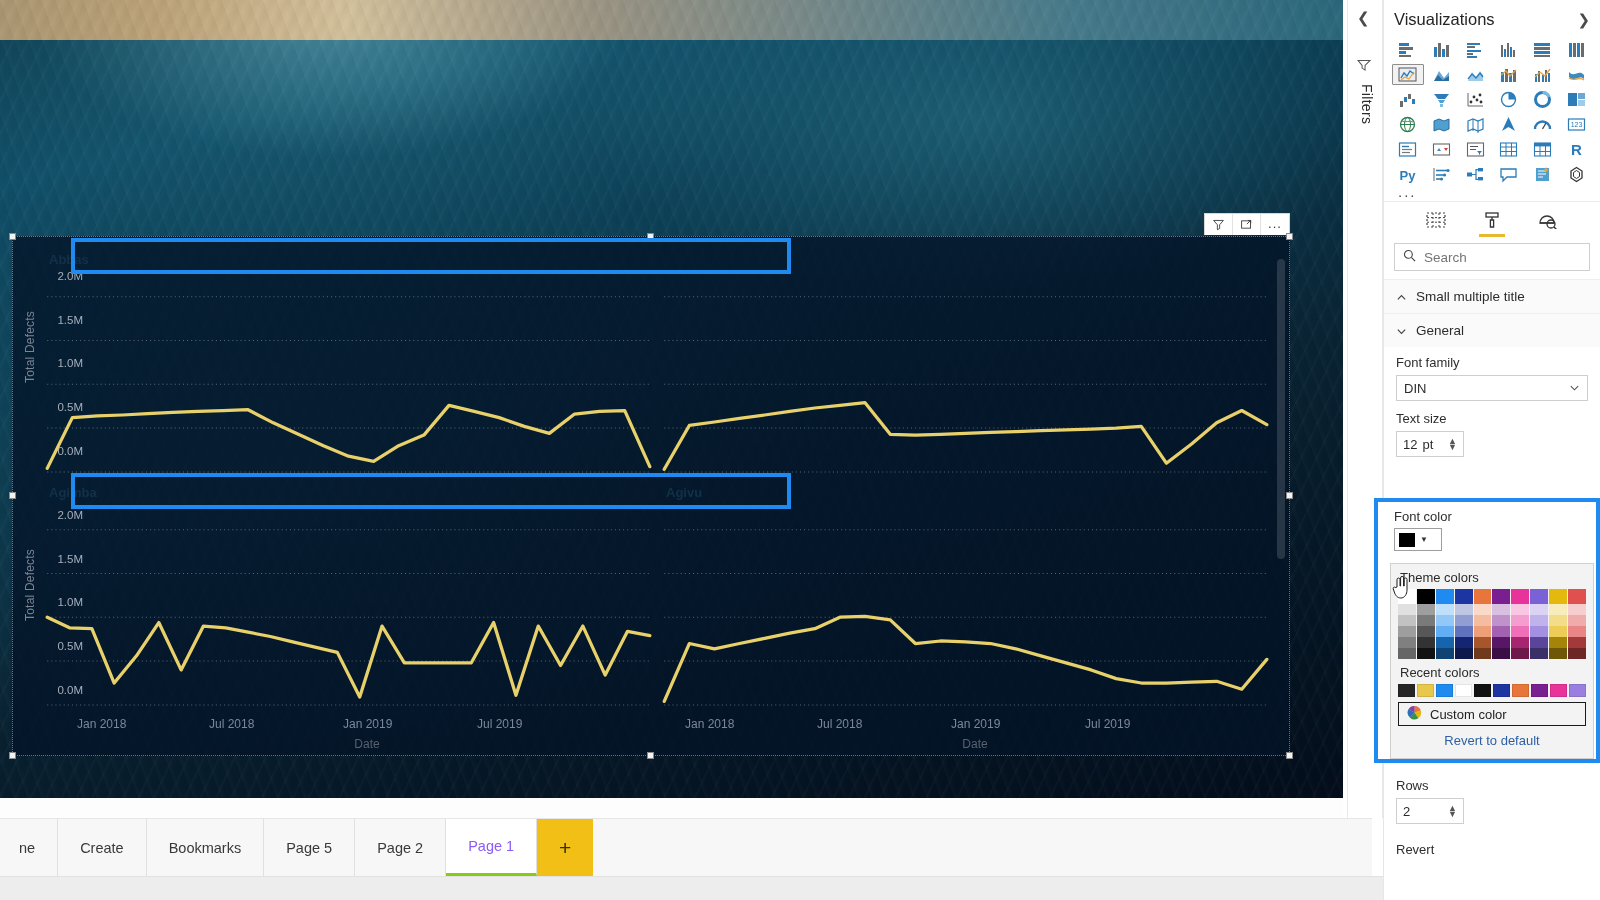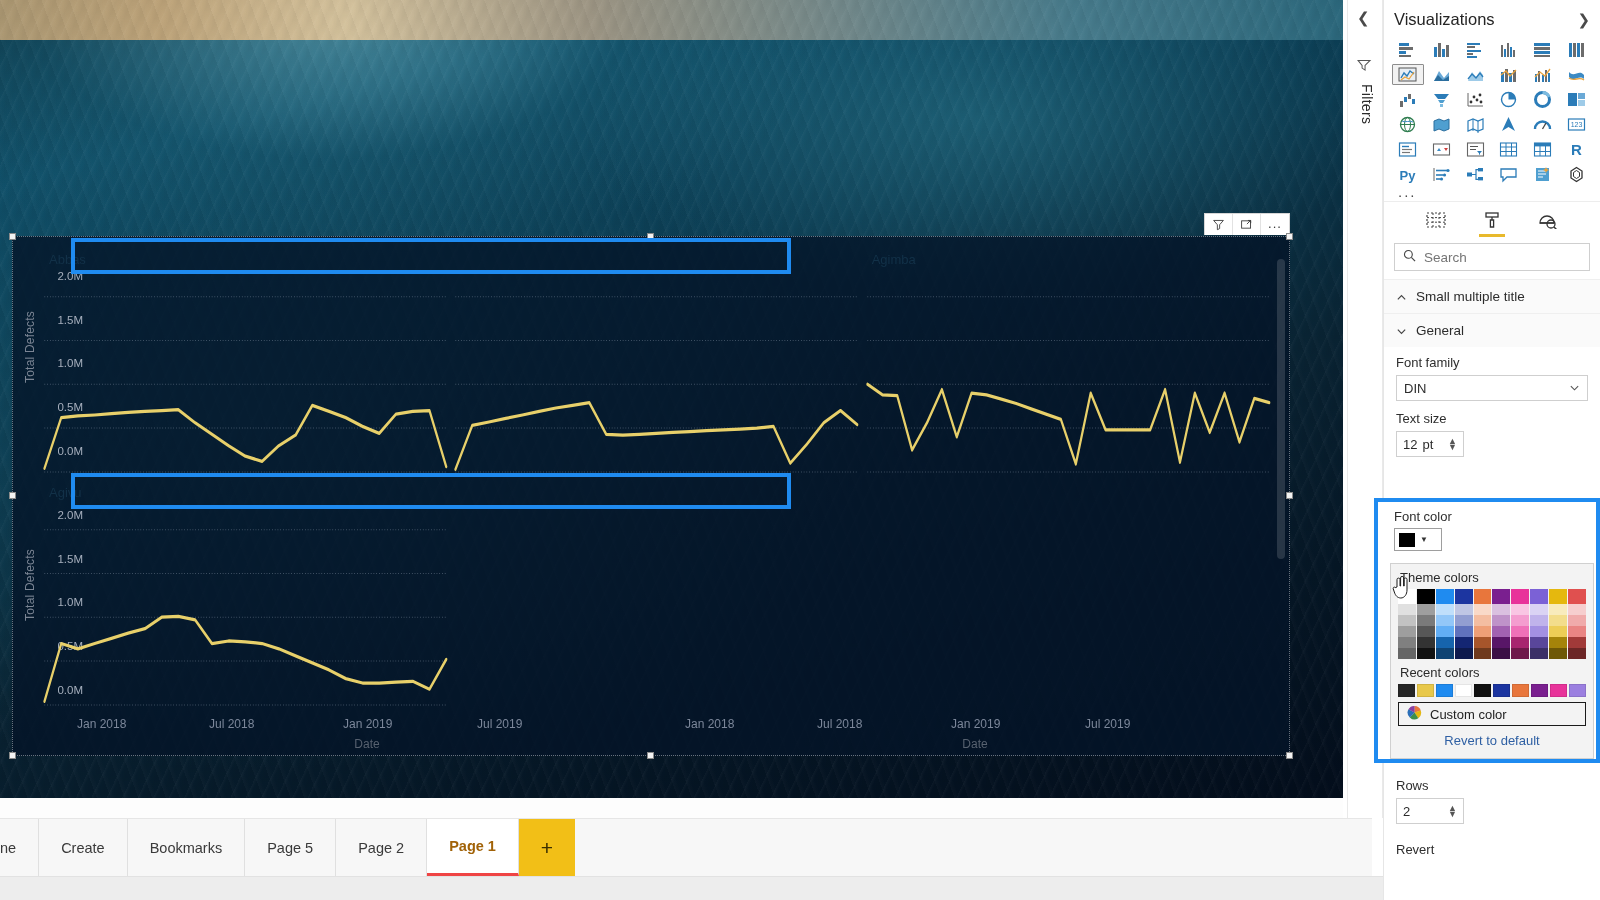--- a/index.html
+++ b/index.html
@@ -75,21 +75,21 @@
   .yt-top{ top:74px; }
   .yt-bot{ top:312px; }
   .xaxis-title{
     position:absolute; bottom:4px; color:#57616f; font-size:12px; text-align:center; width:180px;
   }
   .xt-left{ left:264px; } .xt-right{ left:872px; }
 
   
   .sm-grid{
     position:absolute; left:26px; top:6px; right:16px; bottom:46px;
-    display:grid; grid-template-columns:1fr 1fr 1fr; grid-template-rows:1fr 1fr;
+    display:grid; grid-template-columns:1fr 1fr; grid-template-rows:1fr 1fr;font-weight:bold;
   }
   .sm-cell{ position:relative; }
   .sm-title{
     position:absolute; left:10px; top:4px; right:10px; height:24px;
     font-size:13px; color:#123148; display:flex; align-items:center;
   }
   .sm-plot{ position:absolute; left:0; right:0; top:30px; bottom:0; }
   .sm-plot svg{ width:100%; height:100%; display:block; }
 
   
@@ -111,22 +111,22 @@
   
   .tabbar{
     position:absolute; left:0; top:818px; width:1372px; height:58px;
     background:#f7f7f7; border-top:1px solid #e6e6e6; display:flex; align-items:stretch;
   }
   .tabitem{
     display:flex; align-items:center; justify-content:center; padding:0 22px;
     font-size:14.5px; color:#3a3a3a; border-right:1px solid #e0e0e0; cursor:pointer;
     background:#f7f7f7; min-width:64px;
   }
-  .tabitem.clipped{ padding-left:0; min-width:30px; justify-content:flex-start; }
-  .tabitem.active{ background:#ffffff; border-bottom:3px solid #ef4444; color:#a16207;font-weight:bold; }
+  .tabitem.clipped{ padding-left:0; min-width:30px; justify-content:flex-start;margin-left:19px; }
+  .tabitem.active{ background:#ffffff; border-bottom:3px solid #84cc16; color:#8b5cf6; }
   .tab-add{
     display:flex; align-items:center; justify-content:center; width:56px;
     background:#f2bf17; color:#3a2e00; font-size:21px; cursor:pointer; border:none;
   }
   .tabbar-filler{ flex:1; background:#f7f7f7; }
   .bottom-strip{
     position:absolute; left:0; top:876px; width:1600px; height:24px; background:#ededed;
     border-top:1px solid #e2e2e2;
   }
 

